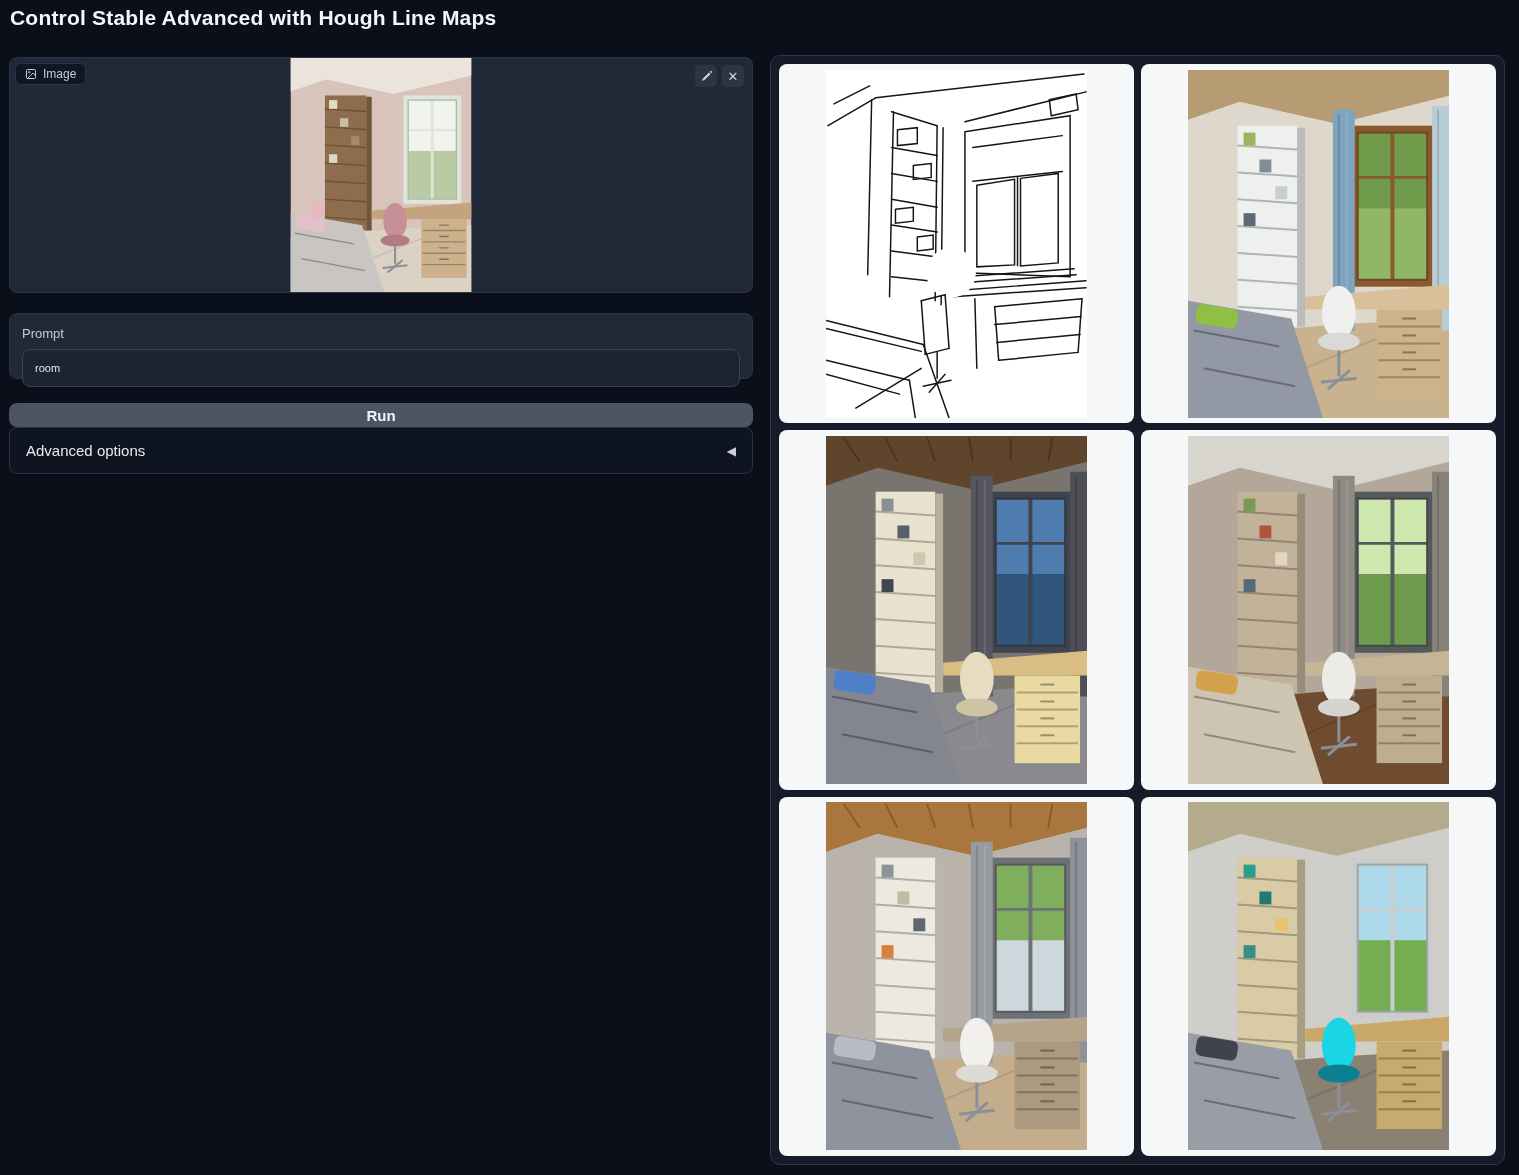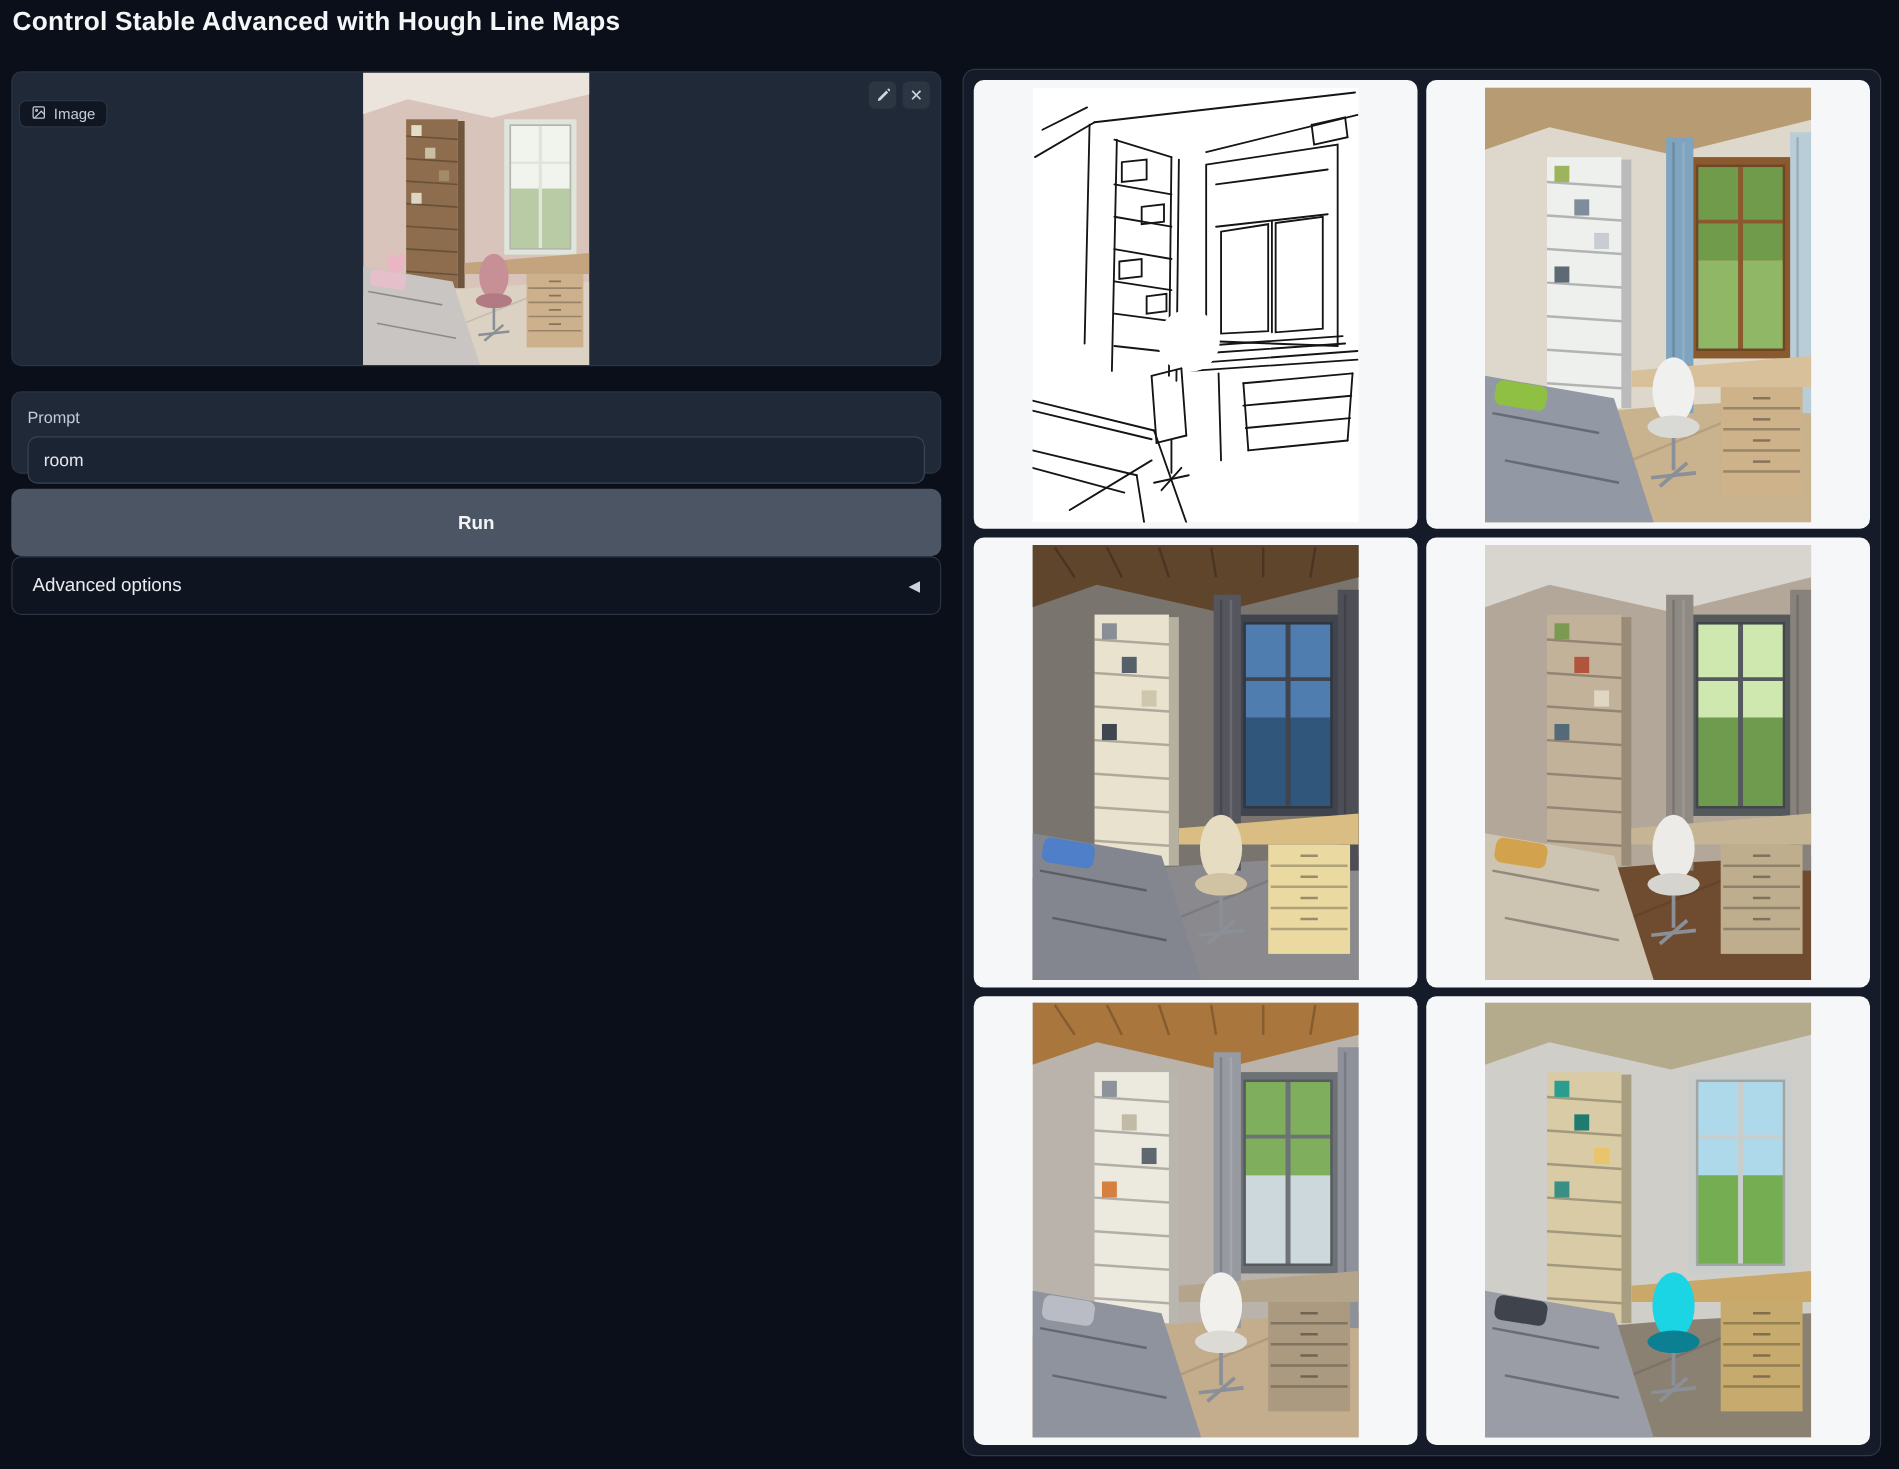--- a/index.html
+++ b/index.html
@@ -11,31 +11,31 @@
   *{box-sizing:border-box}
   html,body{margin:0;padding:0}
   body{
     width:1519px;height:1175px;position:relative;overflow:hidden;
     background:var(--page-bg);color:var(--text);
     font-family:"Liberation Sans",sans-serif;
   }
   .title{position:absolute;left:10px;top:6px;font-size:21px;font-weight:bold;color:#f5f6f8;letter-spacing:.2px}
   .left-col{position:absolute;left:9px;top:57px;width:744px}
   .image-block{position:relative;height:236px;background:var(--panel-bg);border:1px solid var(--panel-border);border-radius:8px;overflow:hidden}
-  .chip{position:absolute;left:5px;top:22px;display:flex;align-items:flex-start;gap:6px;background:rgba(14,20,32,.85);border:1px solid var(--panel-border);border-radius:6px;padding:3px 9px;font-size:12px;color:var(--muted-text);z-index:3}
+  .chip{position:absolute;left:5px;top:5px;display:flex;align-items:center;gap:6px;background:rgba(14,20,32,.85);border:1px solid var(--panel-border);border-radius:6px;padding:3px 9px;font-size:12px;color:var(--muted-text);z-index:3}
   .chip svg{display:block}
   .img-actions{position:absolute;right:8px;top:7px;display:flex;gap:5px;z-index:3}
   .icon-btn{width:22px;height:22px;display:flex;align-items:center;justify-content:center;background:rgba(255,255,255,.06);border:none;border-radius:5px;color:#ced4dd;font-size:13px;line-height:1;cursor:pointer;padding:0}
   .icon-btn svg{display:block}
   .thumb{position:absolute;left:50%;top:50%;transform:translate(-50%,-50%);width:181px;height:234px;cursor:pointer}
   .thumb svg{display:block}
   .prompt-block{margin-top:20px;height:66px;background:var(--panel-bg);border:1px solid var(--panel-border);border-radius:8px;padding:12px}
   .prompt-label{font-size:13px;color:var(--muted-text);margin-bottom:8px}
-  .prompt-input{width:100%;height:38px;background:var(--input-bg);border:1px solid var(--input-border);border-radius:8px;color:var(--text);font-size:14px;padding:0 12px;font-family:inherit;outline:none}
-  .run-btn{margin-top:12px;width:100%;height:54px;background:var(--run-button-bg);color:#f3f4f6;font-weight:bold;font-size:15px;border:none;border-radius:8px;cursor:pointer;font-family:inherit}
+  .prompt-input{width:100%;height:38px;background:var(--input-bg);border:1px solid var(--input-border);border-radius:8px;color:var(--text);font-size:11px;padding:0 12px;font-family:inherit;outline:none}
+  .run-btn{margin-top:24px;width:100%;height:24px;background:var(--run-button-bg);color:#f3f4f6;font-weight:bold;font-size:15px;border:none;border-radius:8px;cursor:pointer;font-family:inherit}
   .accordion{height:47px;background:var(--accordion-bg);border:1px solid var(--panel-border);border-radius:8px;display:flex;align-items:center;justify-content:space-between;padding:0 16px;cursor:pointer;font-size:15px;color:#e8eaee}
   .accordion .arrow{font-size:12px;color:#cfd4dc}
   .gallery{position:absolute;left:770px;top:55px;width:735px;height:1110px;background:var(--gallery-bg);border:1px solid var(--gallery-border);border-radius:10px;padding:8px;display:grid;grid-template-columns:1fr 1fr;grid-auto-rows:1fr;gap:7px}
   .cell{background:var(--cell-bg);border-radius:8px;display:flex;align-items:center;justify-content:center;overflow:hidden;cursor:pointer}
   .cell .im{width:261px;height:348px}
   .cell .im svg{display:block}
 </style>
 </head>
 <body>
 

